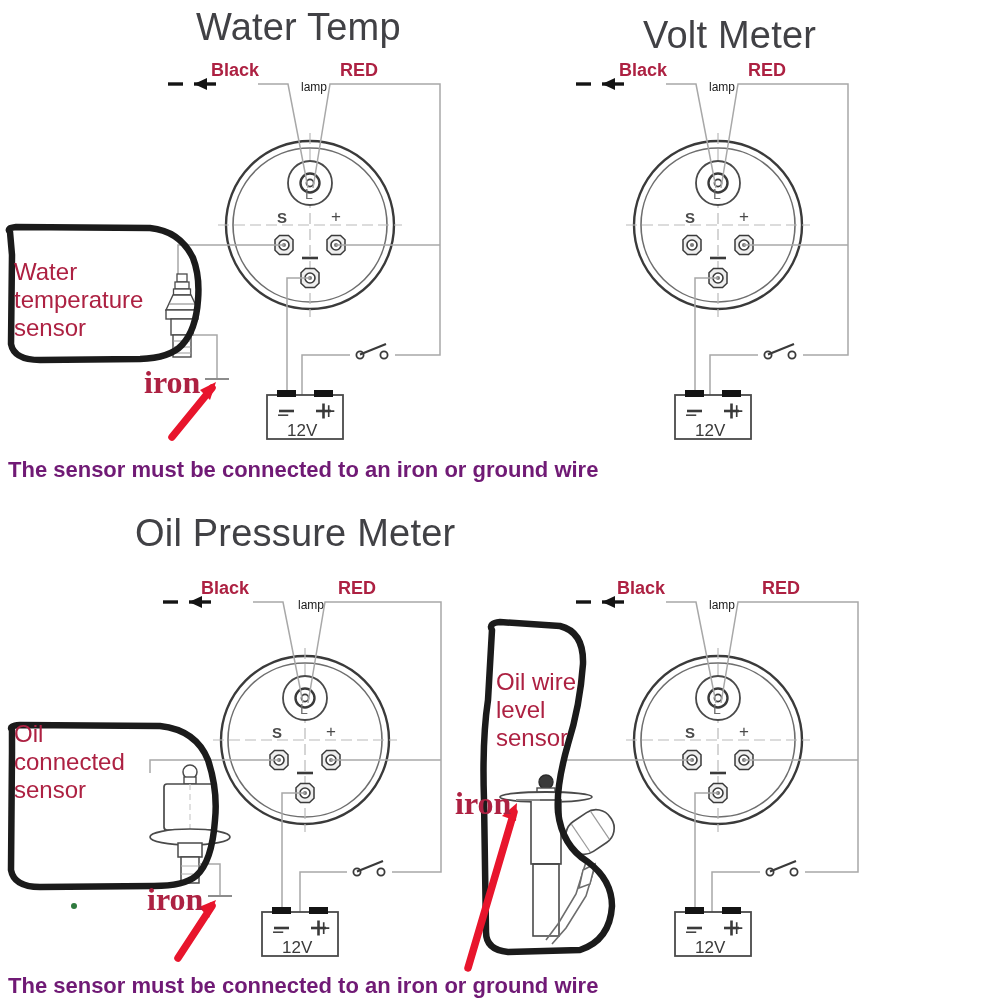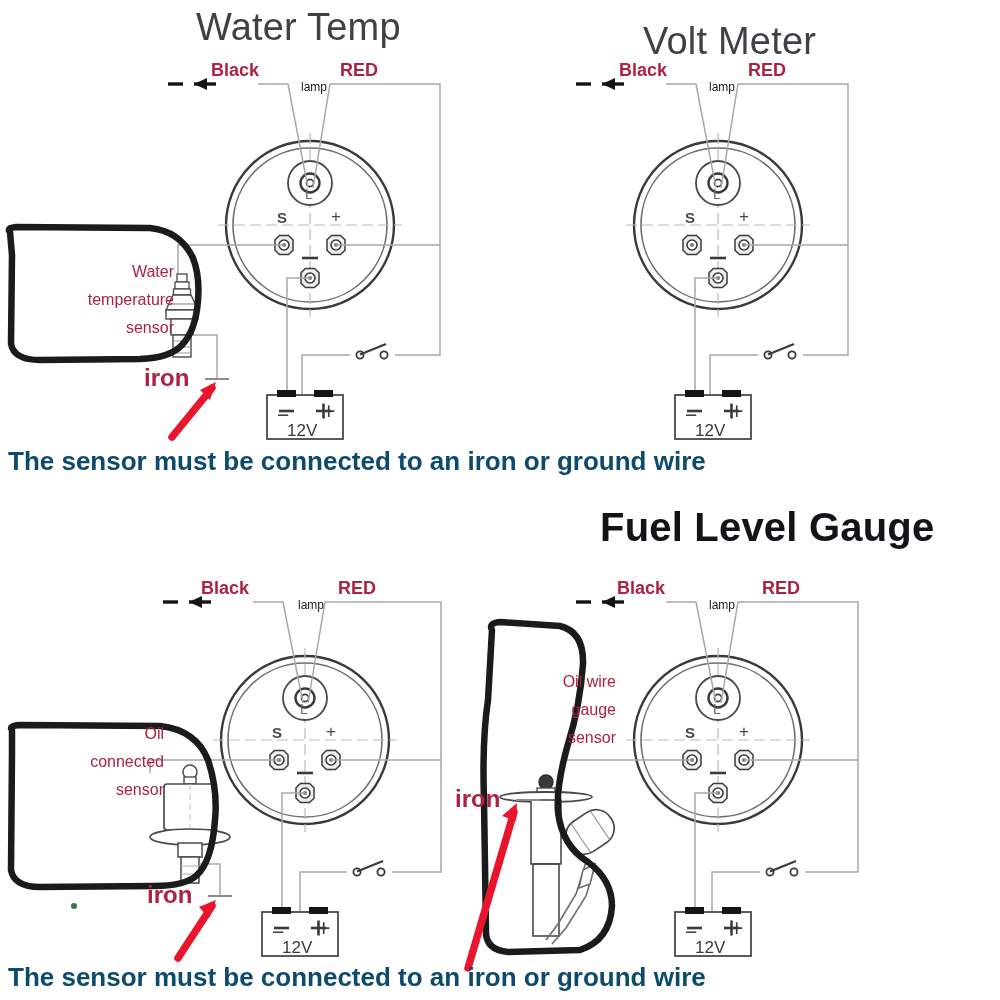--- a/index.html
+++ b/index.html
@@ -9,23 +9,23 @@
 
   
   .title{position:absolute;white-space:nowrap;color:#3b3b3f;
          font-weight:300;letter-spacing:.2px;}
   .title.light{font-size:38px;color:#414145;font-weight:400;}
   .title.heavy{font-size:40px;color:#151318;font-weight:700;}
 
   
   .red{position:absolute;color:#ad2142;white-space:nowrap;}
   .red.lbl{font-size:18px;font-weight:600;}
-  .red.sensor{font-size:16px;font-weight:500;line-height:28px;white-space:normal;text-align:right;}
-  .red.iron{font-size:24px;font-weight:600;}
-  .red.note{font-size:26px;font-weight:600;color:#0c4a6e;}
+  .red.sensor{font-size:24px;font-weight:500;line-height:28px;white-space:normal;}
+  .red.iron{font-size:32px;font-weight:600;font-family:Liberation Serif, serif;}
+  .red.note{font-size:22px;font-weight:600;color:#701a75;margin-top:11px;}
 
   .blk-small{position:absolute;color:#1a1a1a;font-size:12px;white-space:nowrap;}
 
   
   svg.layer{position:absolute;left:0;top:0;width:1000px;height:1000px;
             pointer-events:none;overflow:visible;}
 </style>
 </head>
 <body>
 
@@ -238,59 +238,59 @@
   <div class="red sensor" style="left:14px;top:258px;width:160px;">
     <span>Water</span><br>
     <span>temperature</span><br>
     <span>sensor</span>
   </div>
   <div class="red iron" style="left:144px;top:364px;">iron</div>
   <div class="blk-small" style="left:277px;top:403px;font-size:21px;color:#3a3a3a;">−</div>
   <div class="blk-small" style="left:322px;top:398px;font-size:23px;color:#3a3a3a;">+</div>
   <div class="blk-small" style="left:287px;top:421px;font-size:17px;color:#3a3a3a;">12V</div>
 
-  <div class="title light" style="left:643px;top:20px;">Volt Meter</div>
+  <div class="title light" style="left:643px;top:14px;">Volt Meter</div>
   <div class="red lbl" style="left:619px;top:60px;">Black</div>
   <div class="red lbl" style="left:748px;top:60px;">RED</div>
   <div class="blk-small" style="left:709px;top:80px;">lamp</div>
   <div class="blk-small" style="left:713px;top:186px;font-size:14px;color:#6b6b6b;">L</div>
   <div class="blk-small" style="left:685px;top:209px;font-size:15px;color:#4a4a4a;font-weight:700;">S</div>
   <div class="blk-small" style="left:739px;top:207px;font-size:17px;color:#4a4a4a;">+</div>
   <div class="blk-small" style="left:685px;top:403px;font-size:21px;color:#3a3a3a;">−</div>
   <div class="blk-small" style="left:730px;top:398px;font-size:23px;color:#3a3a3a;">+</div>
   <div class="blk-small" style="left:695px;top:421px;font-size:17px;color:#3a3a3a;">12V</div>
 
   <div class="red note" style="left:8px;top:446px;">The sensor must be connected to an iron or ground wire</div>
 
+  <div class="title light" style="left:135px;top:512px;">Oil Pressure Meter</div>
   <div class="red lbl" style="left:201px;top:578px;">Black</div>
   <div class="red lbl" style="left:338px;top:578px;">RED</div>
   <div class="blk-small" style="left:298px;top:598px;">lamp</div>
   <div class="blk-small" style="left:300px;top:701px;font-size:14px;color:#6b6b6b;">L</div>
   <div class="blk-small" style="left:272px;top:724px;font-size:15px;color:#4a4a4a;font-weight:700;">S</div>
   <div class="blk-small" style="left:326px;top:722px;font-size:17px;color:#4a4a4a;">+</div>
   <div class="red sensor" style="left:14px;top:720px;width:150px;">
     <span>Oil</span><br>
     <span>connected</span><br>
     <span>sensor</span>
   </div>
   <div class="red iron" style="left:147px;top:881px;">iron</div>
   <div class="blk-small" style="left:272px;top:920px;font-size:21px;color:#3a3a3a;">−</div>
   <div class="blk-small" style="left:317px;top:915px;font-size:23px;color:#3a3a3a;">+</div>
   <div class="blk-small" style="left:282px;top:938px;font-size:17px;color:#3a3a3a;">12V</div>
 
-  <div class="title heavy" style="left:600px;top:505px;">Fuel Level Gauge</div>
   <div class="red lbl" style="left:617px;top:578px;">Black</div>
   <div class="red lbl" style="left:762px;top:578px;">RED</div>
   <div class="blk-small" style="left:709px;top:598px;">lamp</div>
   <div class="blk-small" style="left:713px;top:701px;font-size:14px;color:#6b6b6b;">L</div>
   <div class="blk-small" style="left:685px;top:724px;font-size:15px;color:#4a4a4a;font-weight:700;">S</div>
   <div class="blk-small" style="left:739px;top:722px;font-size:17px;color:#4a4a4a;">+</div>
   <div class="red sensor" style="left:496px;top:668px;width:120px;">
     <span>Oil wire</span><br>
-    <span>gauge</span><br>
+    <span>level</span><br>
     <span>sensor</span>
   </div>
   <div class="red iron" style="left:455px;top:785px;">iron</div>
   <div class="blk-small" style="left:685px;top:920px;font-size:21px;color:#3a3a3a;">−</div>
   <div class="blk-small" style="left:730px;top:915px;font-size:23px;color:#3a3a3a;">+</div>
   <div class="blk-small" style="left:695px;top:938px;font-size:17px;color:#3a3a3a;">12V</div>
 
   <div class="red note" style="left:8px;top:962px;">The sensor must be connected to an iron or ground wire</div>
 
 </div>

